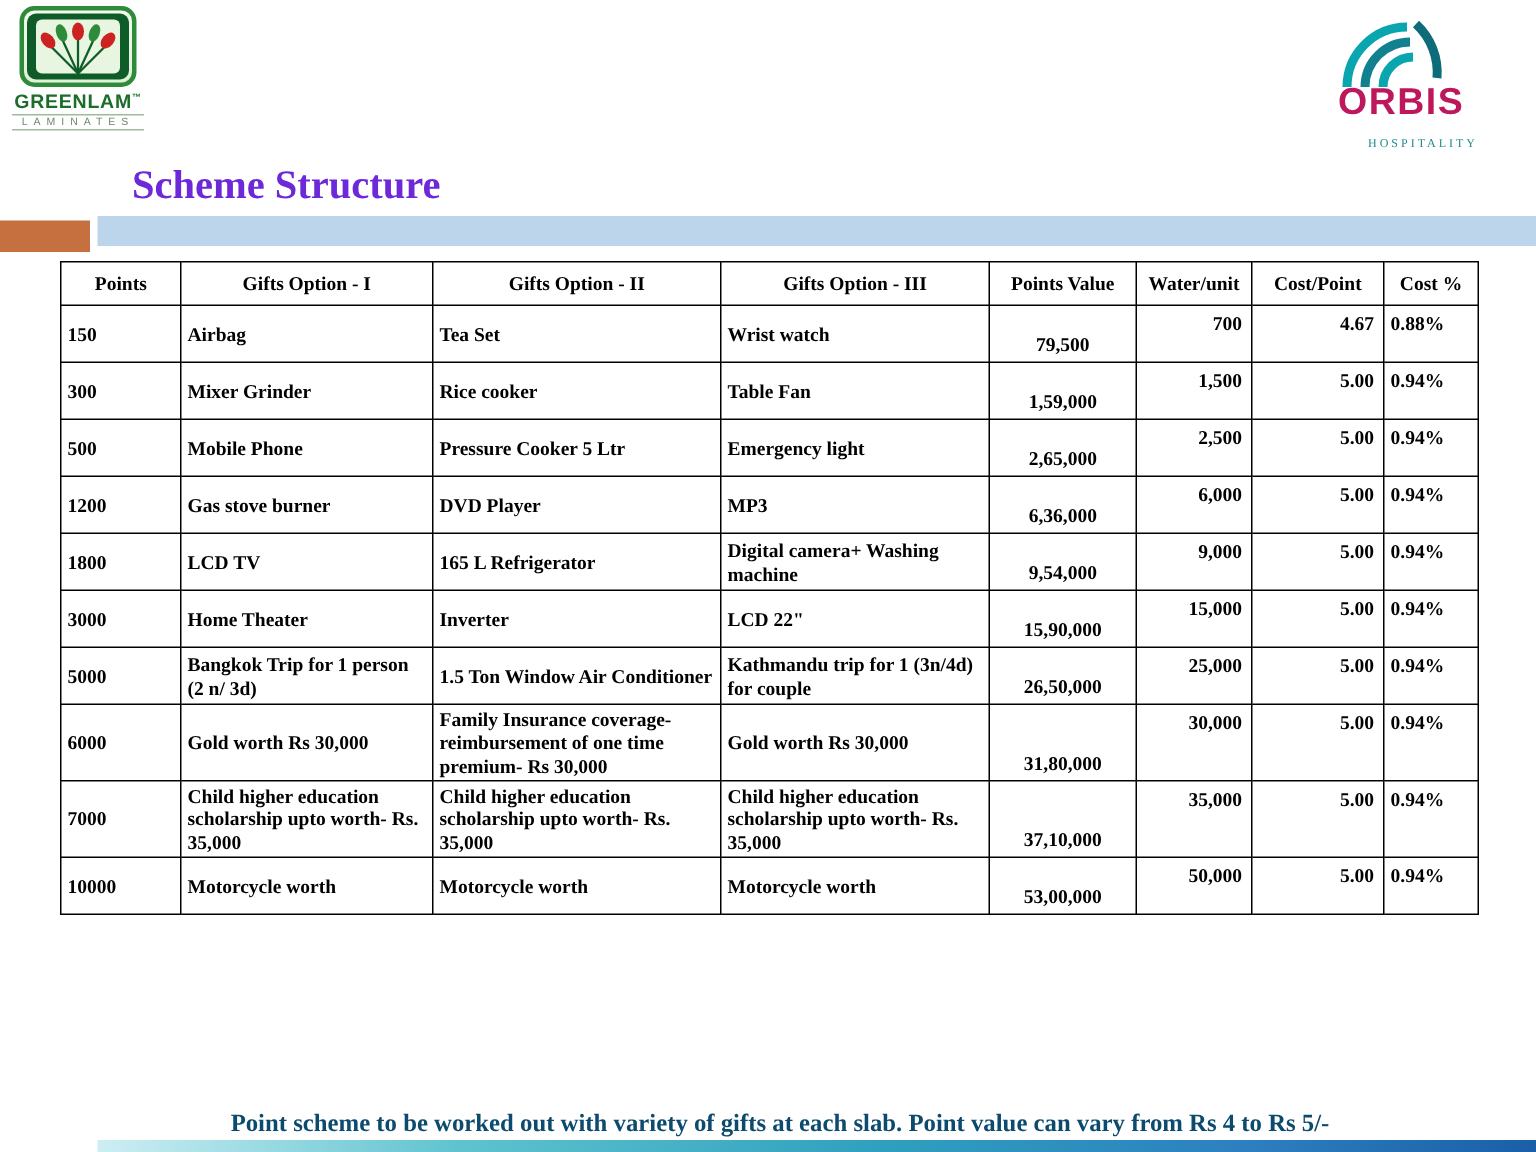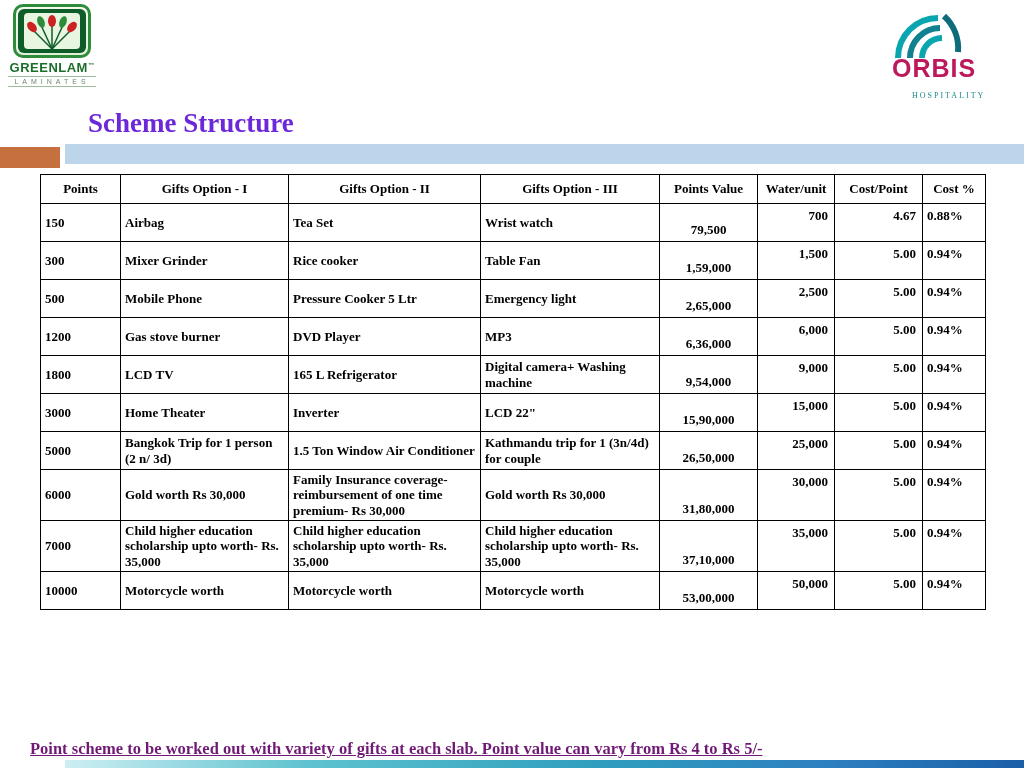--- a/index.html
+++ b/index.html
@@ -38,22 +38,22 @@
   .scheme-table th { height:29px; text-align:center; vertical-align:middle; }
   .scheme-table td { height:38px; }
   .col0 { width:80px; }  .col1 { width:168px;margin-left:28px; } .col2 { width:192px; } .col3 { width:179px; }
   .col4 { width:98px; }  .col5 { width:77px; }  .col6 { width:88px; }  .col7 { width:63px; }
   td.col0, td.col1, td.col2, td.col3 { text-align:left; vertical-align:middle; }
   td.col4 { text-align:center; vertical-align:bottom; padding-bottom:4px; }
   td.col5, td.col6 { text-align:right; vertical-align:top; padding-right:6px; padding-top:4px; }
   td.col7 { vertical-align:top; padding-top:4px; }
 
   
-  .footer-note { position:absolute; left:30px; right:14px; top:739px; 
-                 color:#701a75; font-weight:bold; font-size:16.5px; text-decoration:underline; }
+  .footer-note { position:absolute; left:30px; right:14px; top:739px; text-align:center;
+                 color:#0c4a6e; font-weight:bold; font-size:16.5px; }
   .bottom-bar { position:absolute; left:65px; right:0; bottom:0; height:8px;
                 background:linear-gradient(to right,#cdeef3 0%,#5fc3cf 25%,#2f9fbe 55%,#2d7fc0 80%,#1a5fa8 100%); }
 </style>
 </head>
 <body>
 
 <div class="slide">
 
   <div class="greenlam">
     <div class="gl-box">

